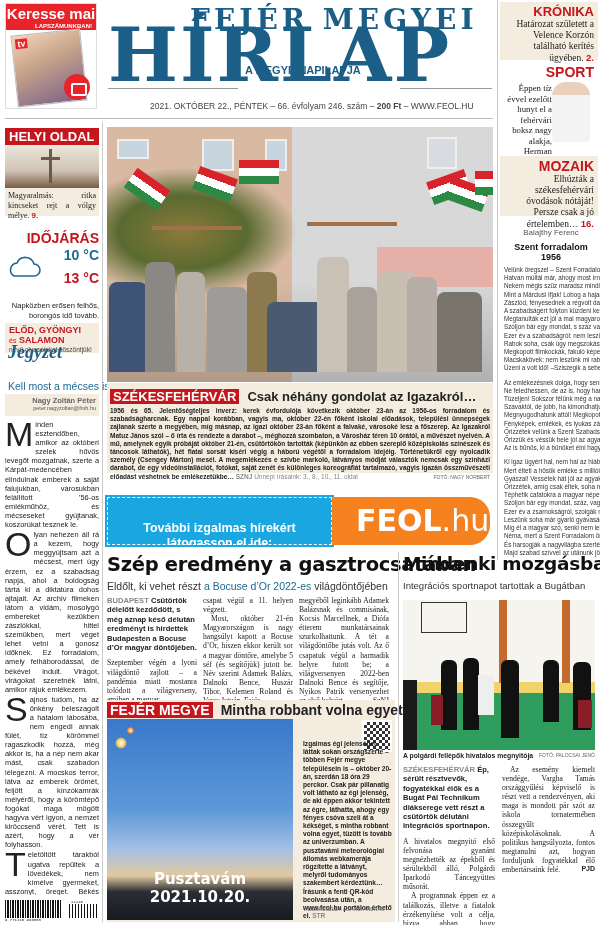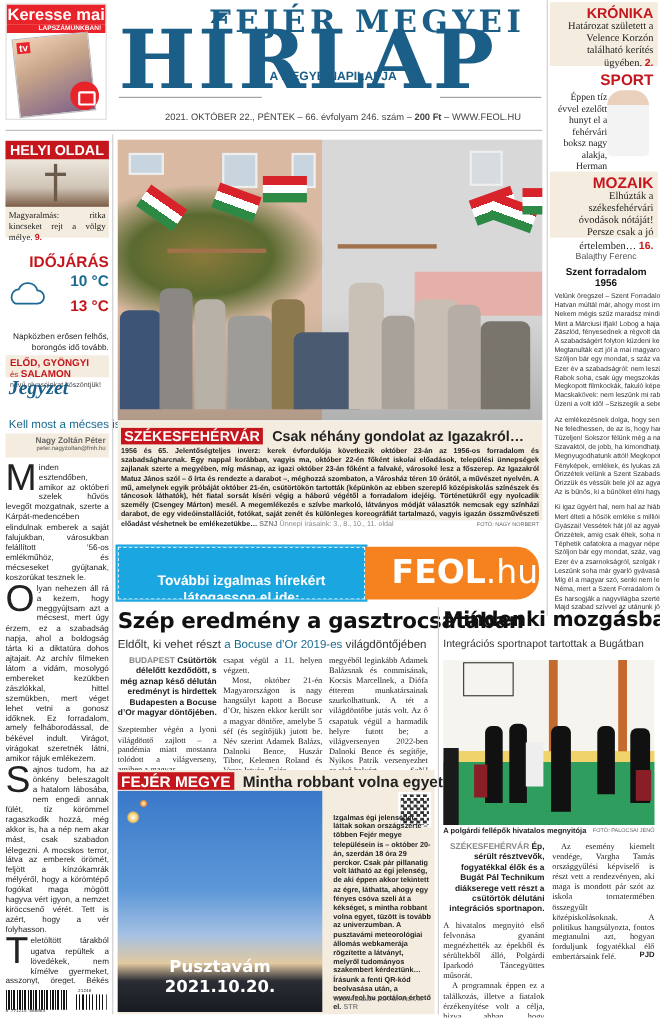--- a/index.html
+++ b/index.html
@@ -49,21 +49,21 @@
   .kicker { background: #c4161c; color: #fff; font-family: "Liberation Sans", sans-serif; font-weight: bold; padding: 0 3px; }
   .cap-text { font-family: "Liberation Sans", sans-serif; font-size: 6.5px; line-height: 8.2px; font-weight: bold; color: #222; }
 
   
   .banner-l { left: 107px; top: 497px; width: 225px; height: 48px; background: #1aa6e0; border: 1px dashed #fff; outline: 2px solid #1aa6e0; }
   .banner-r { left: 332px; top: 497px; width: 158px; height: 48px; background: #f5821f; border-radius: 0 20px 20px 0; }
 
   .headline { font-family: "DejaVu Sans", sans-serif; font-weight: bold; color: #111; }
   .deck { font-family: "Liberation Sans", sans-serif; color: #333; }
   .col3 { font-family: "Liberation Serif", serif; font-size: 7.6px; line-height: 9.1px; text-align: justify; }
-  .lead { font-family: "Liberation Sans", sans-serif; font-size: 7.6px; line-height: 9.4px; font-weight: bold; color: #222; text-align: right; }
+  .lead { font-family: "Liberation Sans", sans-serif; font-size: 7.6px; line-height: 9.4px; font-weight: bold; color: #222; }
 
   .sky { left: 107px; top: 719px; width: 186px; height: 201px; background: linear-gradient(180deg, #3a79c9 0%, #5d98d8 45%, #a4c0e3 65%, #e1c9a0 78%, #2b2d35 86%, #181a22 100%); overflow: hidden; }
   .gym { left: 403px; top: 600px; width: 192px; height: 150px; background: linear-gradient(180deg, #f6f4ef 0 55%, #f0d36a 55% 62%, #2e9d5e 62%); overflow: hidden; }
 </style>
 </head>
 <body>
 
 <div class="abs promo">
   <div class="promo-top">Keresse mai</div>
   <div class="promo-sub">LAPSZÁMUNKBAN!</div>
@@ -162,21 +162,21 @@
 <div class="abs" style="left:5px;top:230px;width:94px;height:70px;">
   <div class="section-head" style="font-size:14px;">IDŐJÁRÁS</div>
   <svg class="abs" style="left:2px;top:26px;" width="34" height="22" viewBox="0 0 34 22">
     <path d="M7 20 H27 A6 6 0 0 0 27 8 A9 9 0 0 0 10 7 A7 7 0 0 0 7 20 Z" fill="none" stroke="#1b6a93" stroke-width="1.6"></path>
   </svg>
   <div class="abs blue" style="right:0;top:17px;font:bold 14px 'Liberation Sans',sans-serif;">10 °C</div>
   <div class="abs red" style="right:0;top:40px;font:bold 14px 'Liberation Sans',sans-serif;">13 °C</div>
 </div>
 <div class="abs" style="left:5px;top:301px;width:94px;font:7.5px 'Liberation Sans',sans-serif;text-align:right;line-height:9.5px;">Napközben erősen felhős, borongós idő tovább.</div>
 
-<div class="abs" style="left:5px;top:323px;width:94px;height:20px;background:#f3ecdf;padding:2px 4px;font-family:'Liberation Sans',sans-serif;">
+<div class="abs" style="left:5px;top:323px;width:94px;height:30px;background:#f3ecdf;padding:2px 4px;font-family:'Liberation Sans',sans-serif;">
   <div class="red" style="font-weight:bold;font-size:9px;line-height:10px;">ELŐD, GYÖNGYI</div>
   <div style="font-size:9px;line-height:10px;"><span class="red" style="font-size:7px;">és</span> <b class="red">SALAMON</b></div>
   <div style="font-size:6.5px;color:#444;line-height:8px;">nevű olvasóinkat köszöntjük!</div>
 </div>
 
 <div class="abs" style="left:8px;top:342px;font:italic bold 18px 'Liberation Serif',serif;color:#1b5e87;">Jegyzet</div>
 <div class="abs" style="left:8px;top:380px;font:10.5px 'Liberation Sans',sans-serif;color:#1b6a93;">Kell most a mécses is</div>
 <div class="abs" style="left:5px;top:394px;width:94px;height:22px;background:#f3ecdf;padding:2px 3px;text-align:right;">
   <div style="font:bold 7.5px 'Liberation Sans',sans-serif;color:#666;">Nagy Zoltán Péter</div>
   <div style="font:5.5px 'Liberation Sans',sans-serif;color:#555;">peter.nagyzoltan@fmh.hu</div>
@@ -241,21 +241,21 @@
 <div class="abs banner-l">
   <div style="color:#fff;font:bold 12.5px 'Liberation Sans',sans-serif;text-align:center;margin-top:23px;line-height:15px;">További izgalmas hírekért</div>
   <div style="color:#fff;font:bold 12.5px 'Liberation Sans',sans-serif;text-align:center;line-height:15px;">látogasson el ide:</div>
 </div>
 <div class="abs banner-r">
   <div style="color:#fff;font:bold 30px 'DejaVu Sans',sans-serif;margin:6px 0 0 24px;"><span>FEOL</span><span style="font-weight:normal;">.hu</span></div>
 </div>
 
 <div class="abs headline" style="left:107px;top:553px;font-size:19.5px;white-space:nowrap;letter-spacing:-0.3px;">Szép eredmény a gasztrocsatában</div>
 <div class="abs deck" style="left:107px;top:580px;font-size:10.5px;white-space:nowrap;">
-  <span>Eldőlt, ki vehet részt </span><span class="blue">a Bocuse d’Or 2019-es</span><span> világdöntőjében</span>
+  <span>Eldőlt, ki vehet részt </span><span class="blue">a Bocuse d’Or 2022-es</span><span> világdöntőjében</span>
 </div>
 <div class="abs" style="left:107px;top:596px;width:90px;">
   <div class="lead"><span style="color:#888;">BUDAPEST</span><span> Csütörtök délelőtt kezdődött, s még aznap késő délután eredményt is hirdettek Budapesten a Bocuse d’Or magyar döntőjében.</span></div>
   <div class="col3" style="margin-top:6px;">Szeptember végén a lyoni világdöntő zajlott – a pandémia miatt mostanra tolódott a világverseny, amiben a magyar</div>
 </div>
 <div class="abs col3" style="left:203px;top:596px;width:90px;">
   <div>csapat végül a 11. helyen végzett.</div>
   <div style="text-indent:8px;">Most, október 21-én Magyarországon is nagy hangsúlyt kapott a Bocuse d’Or, hiszen ekkor került sor a magyar döntőre, amelybe 5 séf (és segítőjük) jutott be. Név szerint Adamek Balázs, Dalnoki Bence, Huszár Tibor, Kelemen Roland és Veres István. Fejér</div>
 </div>
 <div class="abs col3" style="left:299px;top:596px;width:90px;">

